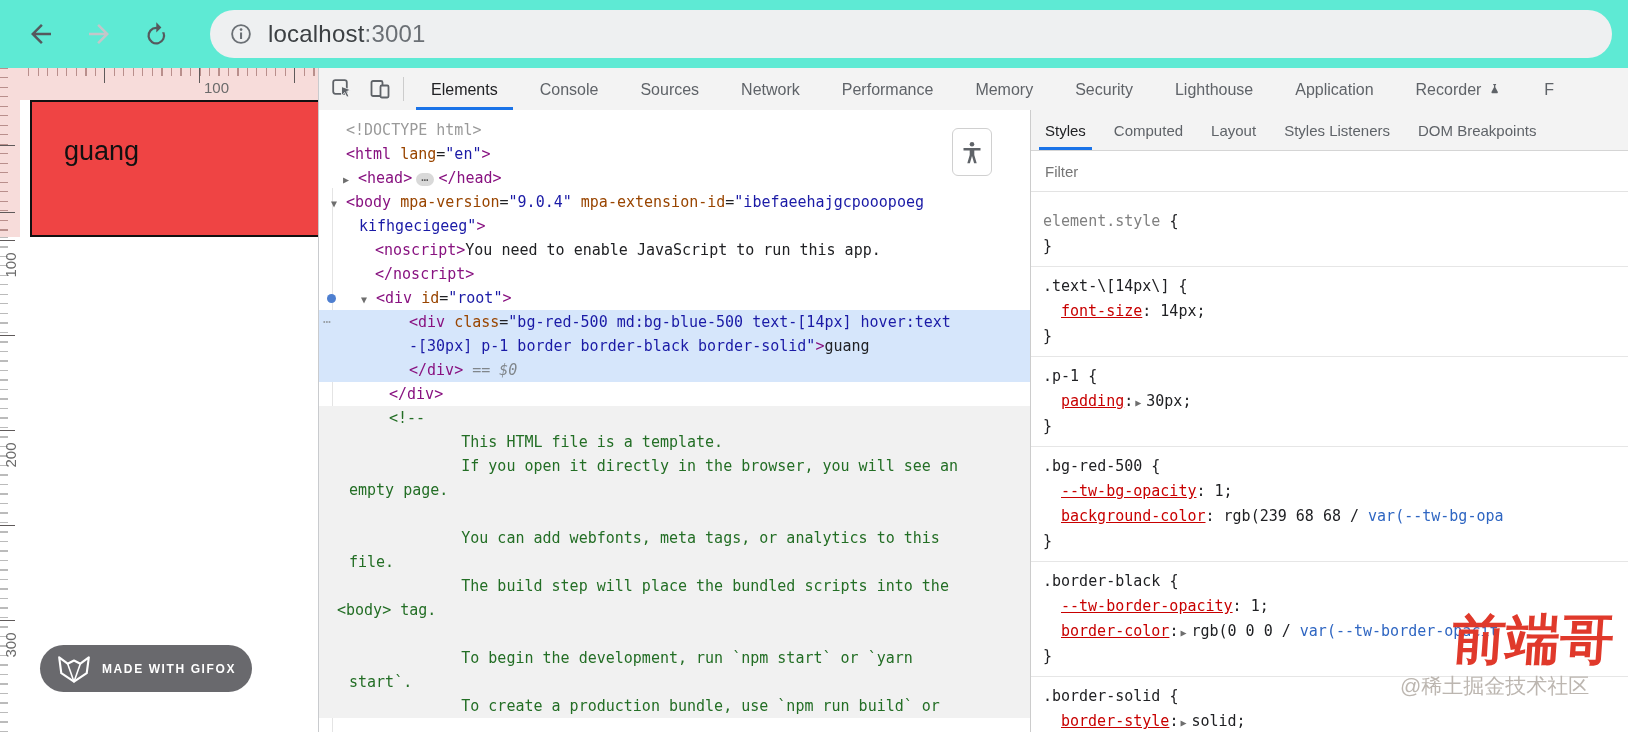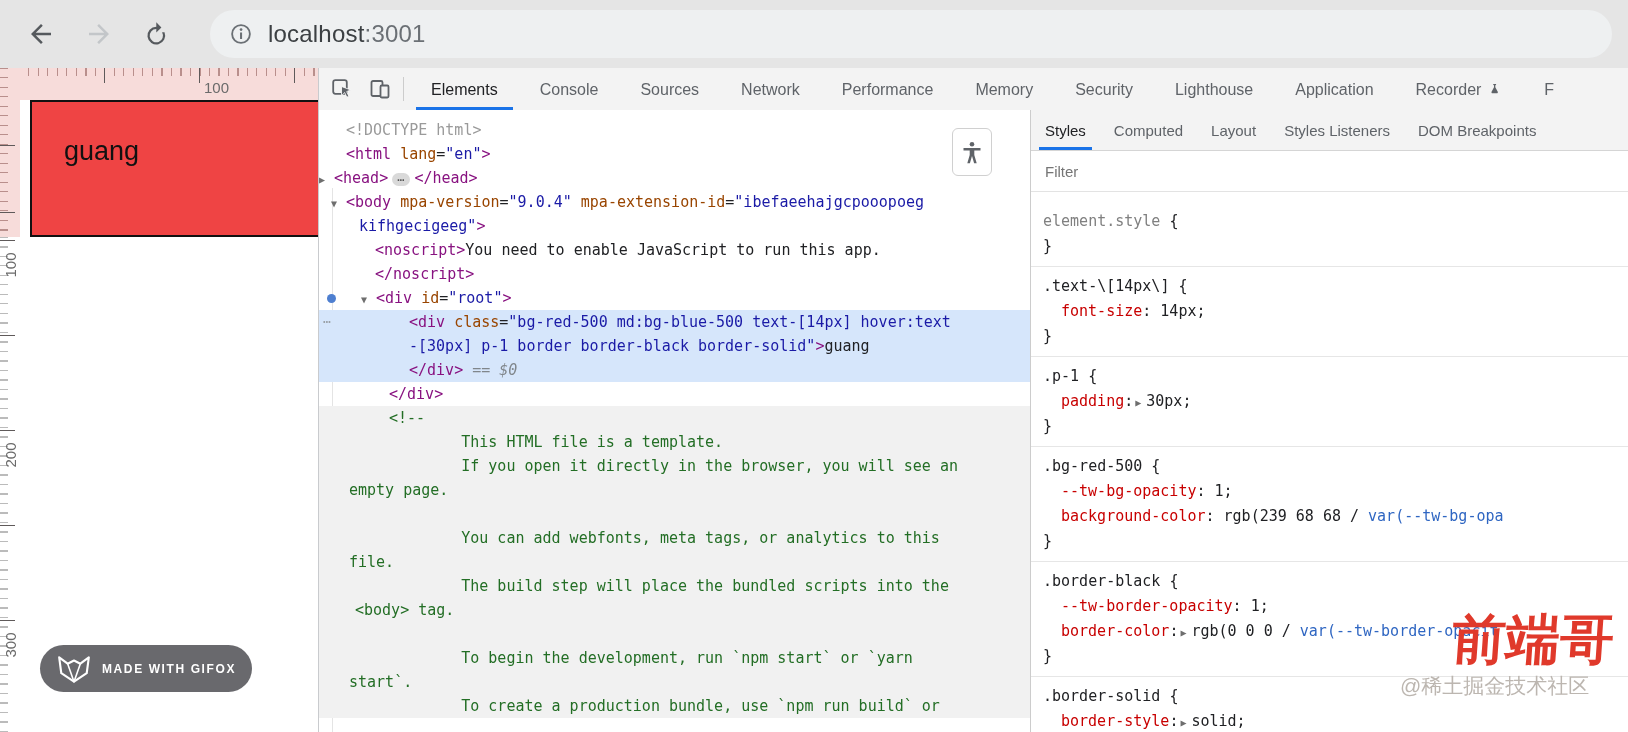--- a/index.html
+++ b/index.html
@@ -1,19 +1,19 @@
 <!DOCTYPE html>
 <html><head>
 <meta charset="utf-8">
 <style>
   html,body{margin:0;padding:0;background:#fff;}
   #stage{position:relative;width:1628px;height:732px;overflow:hidden;background:#fff;
          font-family:"Liberation Sans",sans-serif;color:#202124;}
   
-  #topbar{position:absolute;left:0;top:0;width:1628px;height:68px;background:#e5e5e5;
+  #topbar{position:absolute;left:0;top:0;width:1628px;height:68px;background:#5eead4;
           border-bottom:1px solid #e2e4e5;display:flex;align-items:center;}
   .navbtn{width:34px;height:34px;margin-left:24px;display:flex;align-items:center;justify-content:center;}
   #urlpill{position:absolute;left:210px;top:10px;right:16px;height:48px;background:#eef0f1;
            border-radius:24px;display:flex;align-items:center;padding-left:18px;}
   #urltext{font-size:24px;color:#3c4043;margin-left:14px;letter-spacing:.2px;}
   #urltext .port{color:#6b7075;}
   
   #viewport{position:absolute;left:0;top:68px;width:318px;height:664px;background:#fff;overflow:hidden;}
   #hruler{position:absolute;left:0;top:0;width:318px;height:32px;background:#f7dcda;}
   #hruler .ticks{position:absolute;left:0;top:0;height:8px;width:318px;
@@ -67,21 +67,21 @@
           overflow:hidden;white-space:nowrap;}
   .sbtab{font-size:15px;color:#5f6368;padding:0 14px;height:39px;line-height:39px;position:relative;white-space:nowrap;}
   .sbtab.active{color:#202124;}
   .sbtab.active::after{content:"";position:absolute;left:8px;right:8px;bottom:0;height:3px;background:#1a73e8;}
   #filterbar{height:40px;border-bottom:1px solid #e3e3e3;display:flex;align-items:center;}
   #filterbar span{color:#757575;font-size:15px;margin-left:14px;}
   #rules{font-family:"DejaVu Sans Mono",monospace;font-size:15px;padding-top:10px;}
   .rule{padding:7px 0;border-bottom:1px solid #e6e6e6;}
   .rline{height:25px;line-height:25px;white-space:pre;padding-left:12px;overflow:hidden;}
   .rline.prop{padding-left:30px;}
-  .rsel{color:#202124;} .rmut{color:#808080;} .rname{color:#c80000;} .rval{color:#202124;}
+  .rsel{color:#202124;} .rmut{color:#808080;} .rname{color:#c80000;text-decoration:underline;} .rval{color:#202124;}
   .rlink{color:#2f66c2;} .rarrow{color:#6e6e6e;font-size:10px;margin:0 5px 0 2px;}
   
   #wm-title{position:absolute;left:1452px;top:604px;font-size:54px;font-weight:bold;color:#e0392b;
             font-family:"Liberation Serif",serif;white-space:nowrap;transform:skewX(-4deg);}
   #wm-sub{position:absolute;left:1400px;top:672px;font-size:21px;color:#bcb6b0;white-space:nowrap;}
 </style>
 </head>
 <body>
 
 <div id="stage">
@@ -176,39 +176,39 @@
             </svg></div>
           <div class="dtab">F</div>
         </div>
     </div>
 
     <div id="elements">
       <div id="guide"></div>
       <div id="elines">
           <div class="eline" style="padding-left: 27px;"><span class="sg">&lt;!DOCTYPE html&gt;</span></div>
           <div class="eline" style="padding-left: 27px;"><span class="st">&lt;html</span><span class="sa"> lang</span><span class="sp">=</span><span class="sv">"en"</span><span class="st">&gt;</span></div>
-          <div class="eline" style="padding-left: 0;"><span class="arrow">▶</span><span class="st">&lt;head&gt;</span><span class="badge">…</span><span class="st">&lt;/head&gt;</span></div>
+          <div class="eline" style="padding-left: 24px;"><span class="arrow">▶</span><span class="st">&lt;head&gt;</span><span class="badge">…</span><span class="st">&lt;/head&gt;</span></div>
           <div class="eline" style="padding-left: 12px;"><span class="arrow">▼</span><span class="st">&lt;body</span><span class="sa"> mpa-version</span><span class="sp">=</span><span class="sv">"9.0.4"</span><span class="sa"> mpa-extension-id</span><span class="sp">=</span><span class="sv">"ibefaeehajgcpooopoeg</span></div>
           <div class="eline" style="padding-left: 40px;"><span class="sv">kifhgecigeeg"</span><span class="st">&gt;</span></div>
           <div class="eline" style="padding-left: 56px;"><span class="st">&lt;noscript&gt;</span><span class="sp">You need to enable JavaScript to run this app.</span></div>
           <div class="eline" style="padding-left: 56px;"><span class="st">&lt;/noscript&gt;</span></div>
           <div class="eline" style="padding-left: 42px;"><span class="dotmark"></span><span class="arrow">▼</span><span class="st">&lt;div</span><span class="sa"> id</span><span class="sp">=</span><span class="sv">"root"</span><span class="st">&gt;</span></div>
           <div class="eline sel" style="padding-left: 90px;"><span class="gutdots">⋯</span><span class="st">&lt;div</span><span class="sa"> class</span><span class="sp">=</span><span class="sv">"bg-red-500 md:bg-blue-500 text-[14px] hover:text</span></div>
           <div class="eline sel" style="padding-left: 90px;"><span class="sv">-[30px] p-1 border border-black border-solid"</span><span class="st">&gt;</span><span class="sp">guang</span></div>
           <div class="eline sel" style="padding-left: 90px;"><span class="st">&lt;/div&gt;</span><span class="si"> == $0</span></div>
           <div class="eline" style="padding-left: 70px;"><span class="st">&lt;/div&gt;</span></div>
           <div class="eline cm" style="padding-left: 70px;"><span class="sc">&lt;!--</span></div>
           <div class="eline cm" style="padding-left: 70px;"><span class="sc">        This HTML file is a template.</span></div>
           <div class="eline cm" style="padding-left: 70px;"><span class="sc">        If you open it directly in the browser, you will see an</span></div>
           <div class="eline cm" style="padding-left: 30px;"><span class="sc">empty page.</span></div>
           <div class="eline cm" style="padding-left: 30px;">&nbsp;</div>
           <div class="eline cm" style="padding-left: 70px;"><span class="sc">        You can add webfonts, meta tags, or analytics to this</span></div>
           <div class="eline cm" style="padding-left: 30px;"><span class="sc">file.</span></div>
           <div class="eline cm" style="padding-left: 70px;"><span class="sc">        The build step will place the bundled scripts into the</span></div>
-          <div class="eline cm" style="padding-left: 36px;"><span class="sc">&lt;body&gt; tag.</span></div>
+          <div class="eline cm" style="padding-left: 18px;"><span class="sc">&lt;body&gt; tag.</span></div>
           <div class="eline cm" style="padding-left: 30px;">&nbsp;</div>
           <div class="eline cm" style="padding-left: 70px;"><span class="sc">        To begin the development, run `npm start` or `yarn</span></div>
           <div class="eline cm" style="padding-left: 30px;"><span class="sc">start`.</span></div>
           <div class="eline cm" style="padding-left: 70px;"><span class="sc">        To create a production bundle, use `npm run build` or</span></div>
         </div>
       <div id="a11ybtn">
         <svg width="24" height="26" viewBox="0 0 24 24">
           <circle cx="12" cy="4.3" r="2.3" fill="#5f6368"></circle>
           <path d="M3.5 8h17v2.4h-6.2v4.5l2.4 8.3h-2.6l-2-7h-.2l-2 7H7.3l2.4-8.3v-4.5H3.5z" fill="#5f6368"></path>
         </svg>

